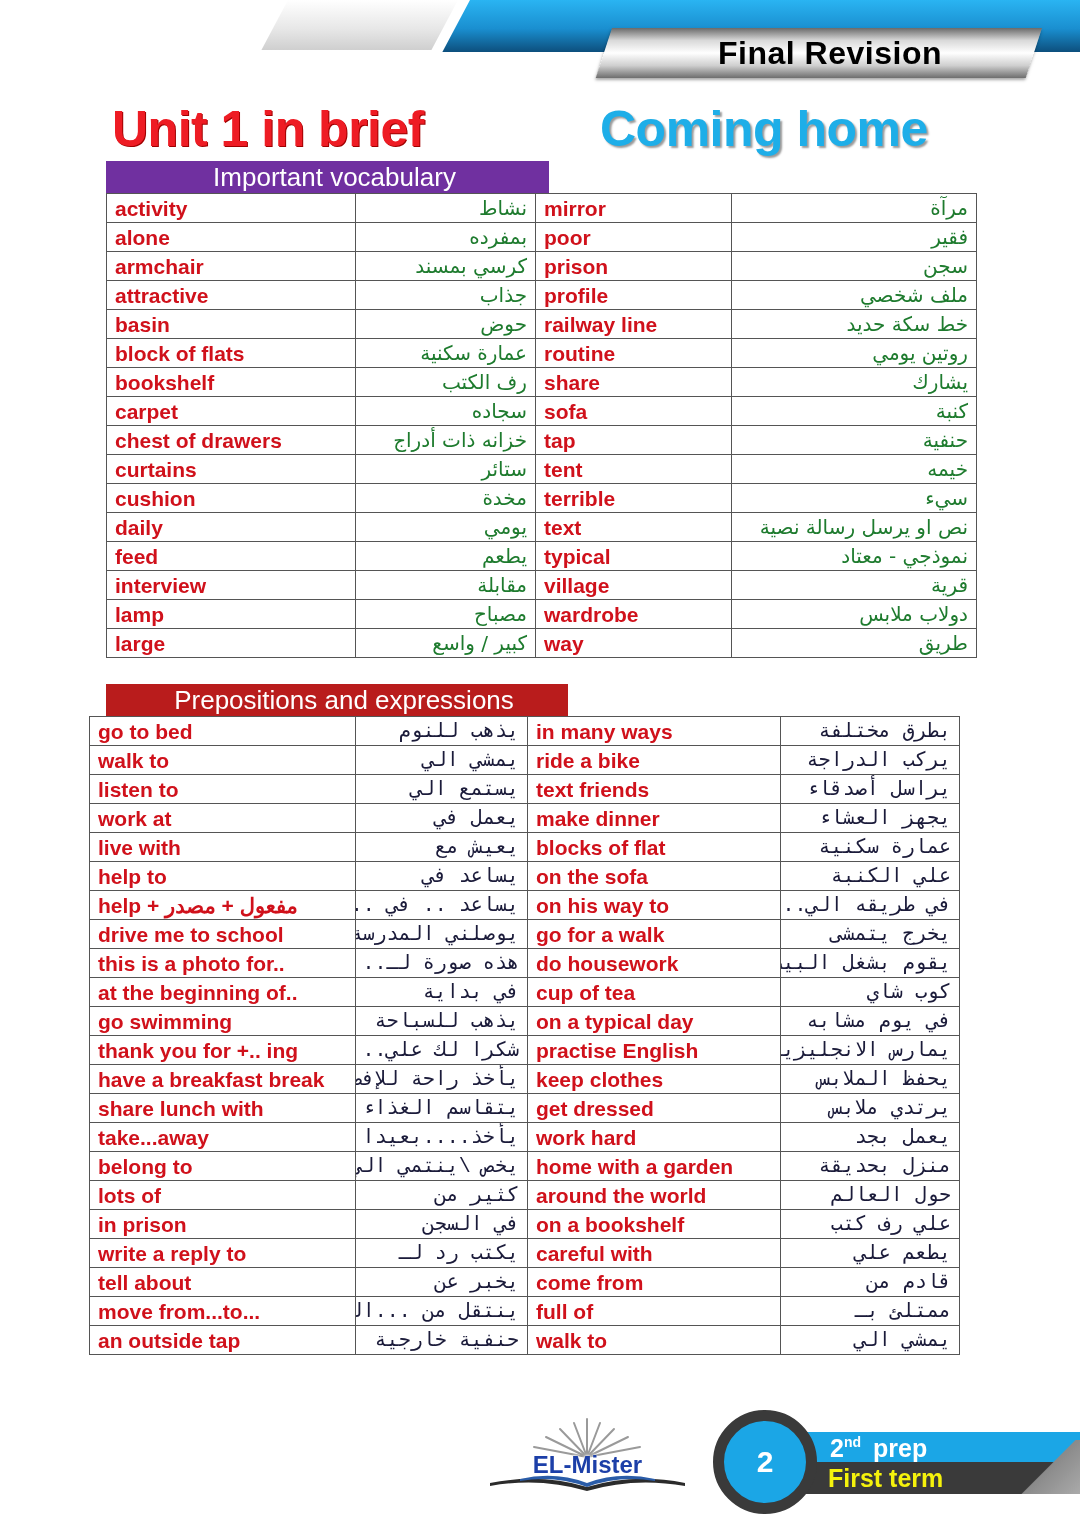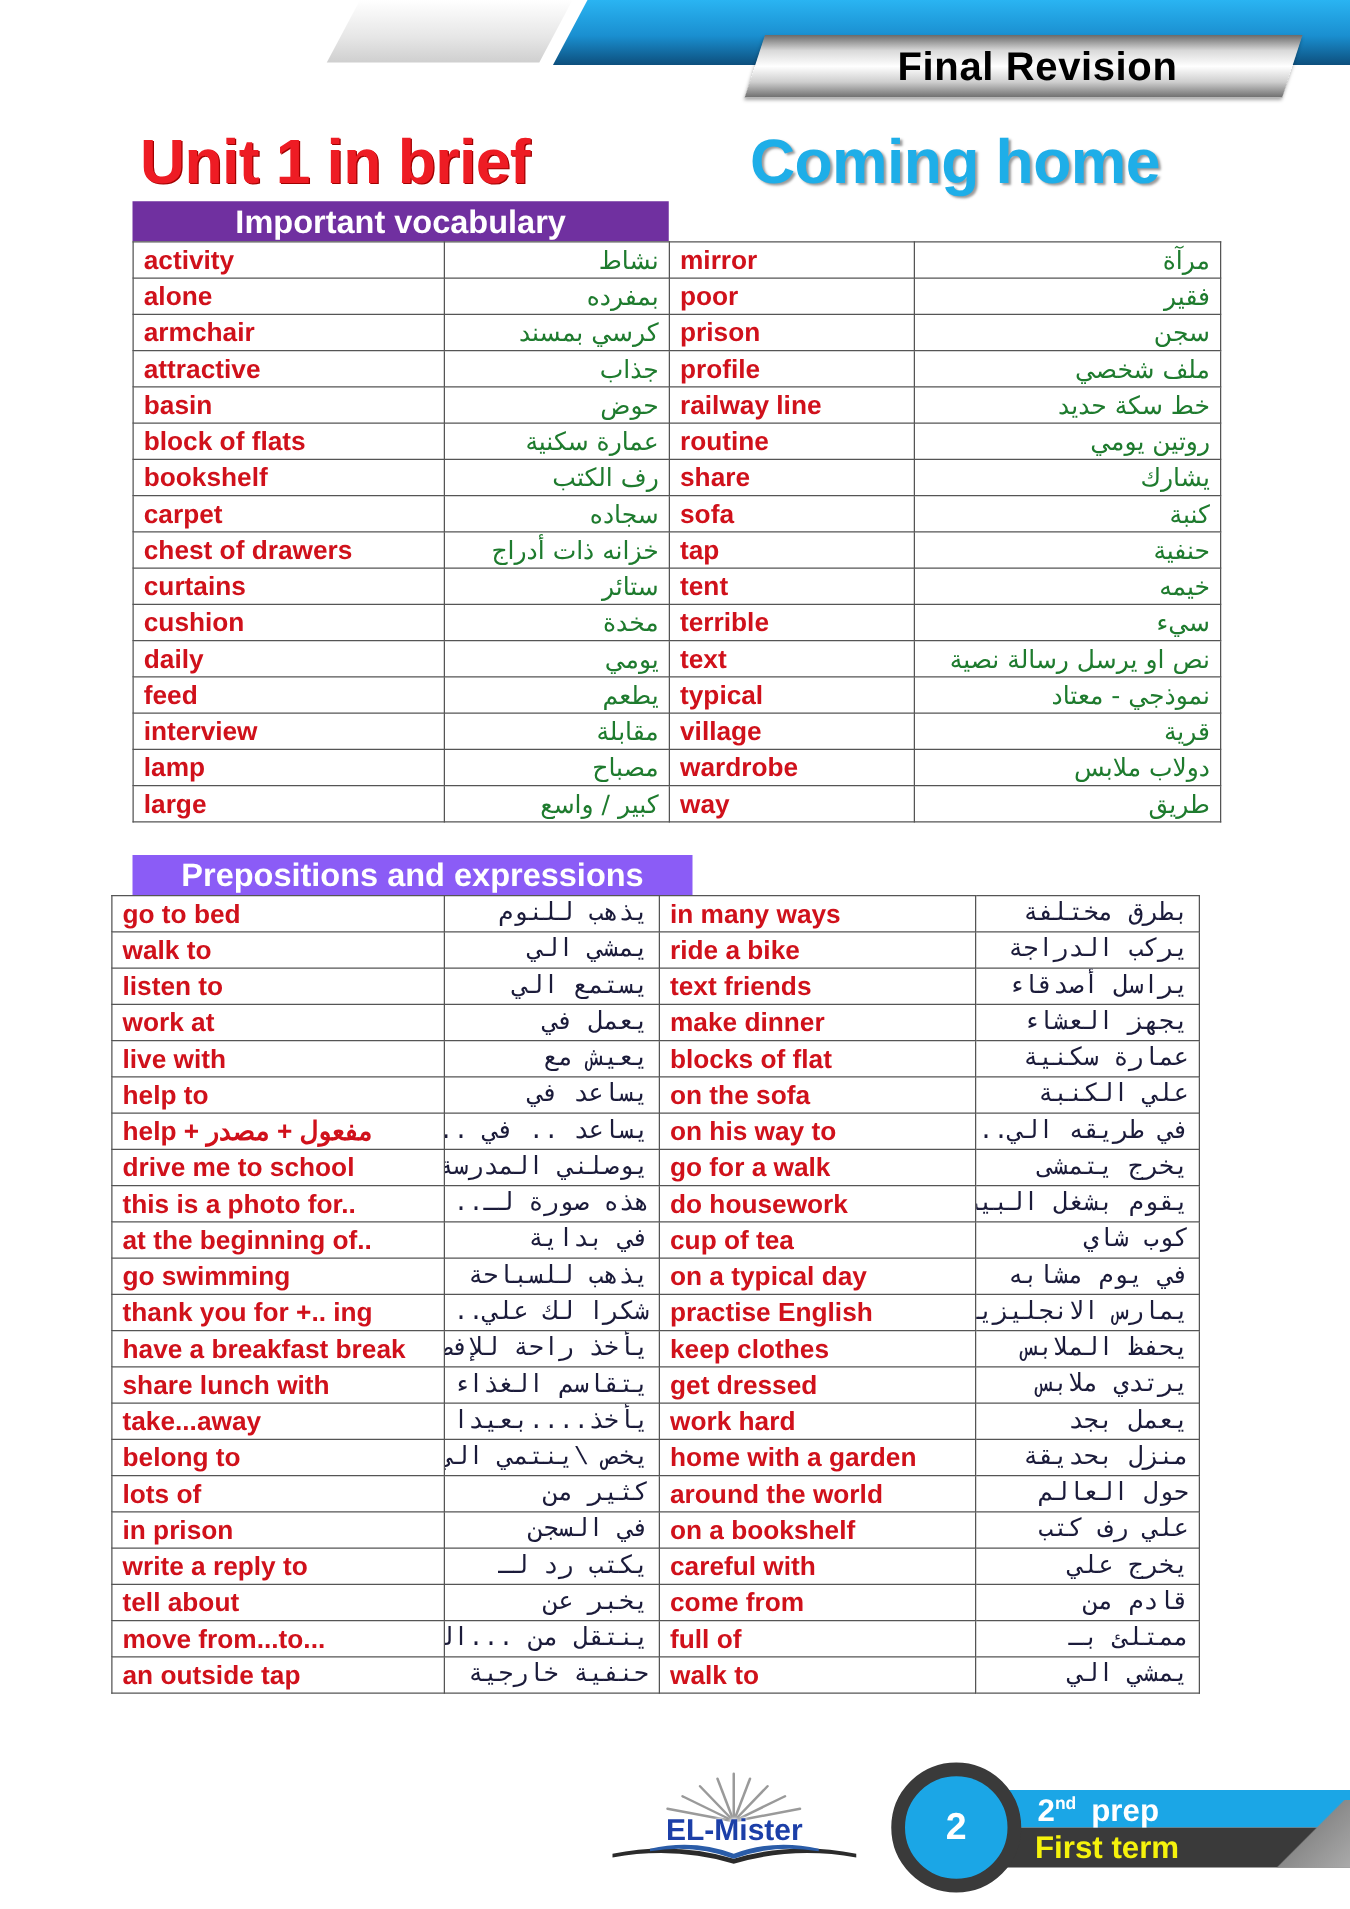--- a/index.html
+++ b/index.html
@@ -20,23 +20,23 @@
     text-align:center; line-height:46px; font-weight:bold; font-size:32px; color:#000;
     font-family:"Liberation Sans", sans-serif; letter-spacing:0.5px; }
 
   
   .unit-title { position:absolute; left:112px; top:100px; font-size:50px; font-weight:bold;
     color:#ee1c24; letter-spacing:-0.5px; text-shadow:1px 1px 0 #a00000; }
   .topic-title { position:absolute; left:600px; top:100px; font-size:50px; font-weight:bold;
     color:#1eaee8; letter-spacing:-0.5px; text-shadow:2px 2px 2px #9a9a9a; }
 
   
-  .sec-hdr { position:absolute; color:#fff; font-weight:bold; text-align:center; }
+  .sec-hdr { position:absolute; color:#fff; font-weight:normal; text-align:center;padding-left:14px; }
   .sec-vocab { left:106px; top:161px; width:429px; height:32px; line-height:32px; font-size:26px; background:#7030a0; }
-  .sec-prep { left:106px; top:684px; width:448px; height:32px; line-height:32px; font-size:26px; background:#8b5cf6; }
+  .sec-prep { left:106px; top:684px; width:448px; height:32px; line-height:32px; font-size:26px; background:#b91c1c; }
 
   
   table.grid { position:absolute; border-collapse:collapse; table-layout:fixed;border-radius:27px; }
   table.grid td { border:1px solid #555; padding:0 8px; height:28px; line-height:27px; white-space:nowrap; overflow:hidden; }
   td.en { color:#d0111b; font-weight:bold; font-size:21px; text-align:left; }
   td.ar { color:#1e7b2e; font-size:20px; text-align:right; direction:rtl; font-family:"DejaVu Sans", sans-serif; }
   td.ar.dark { color:#1b1b3a;font-family:Liberation Mono, monospace; }
 
   .vocab-table { left:106px; top:193px; width:870px; }
   .prep-table { left:89px; top:716px; width:870px; }
@@ -291,21 +291,21 @@
       <tr>
         <td class="en">in prison</td>
         <td class="ar dark">في السجن</td>
         <td class="en">on a bookshelf</td>
         <td class="ar dark">علي رف كتب</td>
       </tr>
       <tr>
         <td class="en">write a reply to</td>
         <td class="ar dark">يكتب رد لـ</td>
         <td class="en">careful with</td>
-        <td class="ar dark">يخرج  علي</td>
+        <td class="ar dark">يطعم  علي</td>
       </tr>
       <tr>
         <td class="en">tell about</td>
         <td class="ar dark">يخبر عن</td>
         <td class="en">come from</td>
         <td class="ar dark">قادم من</td>
       </tr>
       <tr>
         <td class="en">move from...to...</td>
         <td class="ar dark">ينتقل من ...الي....</td>

